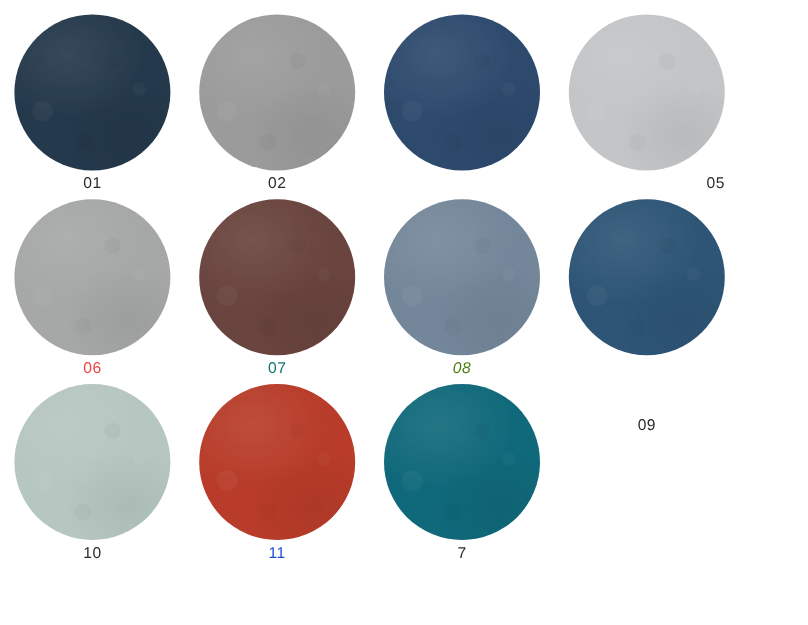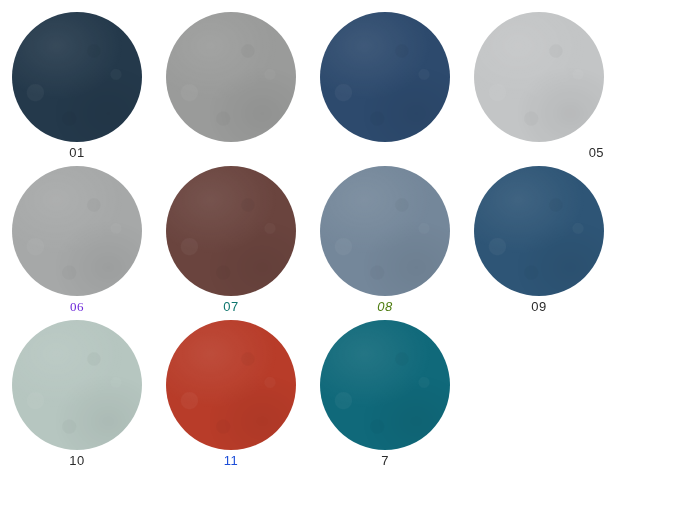--- a/index.html
+++ b/index.html
@@ -96,50 +96,51 @@
 
 <div id="palette-grid">
 
   <div class="swatch-cell">
     <div class="swatch-disc" style="background-color: rgb(36, 57, 75);"></div>
     <div class="swatch-label" style="color: rgb(43, 43, 43);">01</div>
   </div>
 
   <div class="swatch-cell">
     <div class="swatch-disc" style="background-color: rgb(154, 155, 154);"></div>
+    <div class="swatch-label" style="color: rgb(43, 43, 43);">02</div>
   </div>
 
 
   <div class="swatch-cell">
     <div class="swatch-disc" style="background-color: rgb(45, 74, 109);"></div>
   </div>
 
   <div class="swatch-cell">
     <div class="swatch-disc" style="background-color: rgb(195, 197, 198);"></div>
     <div class="swatch-label" style="color: rgb(43, 43, 43); text-align: right;">05</div>
   </div>
 
   <div class="swatch-cell">
     <div class="swatch-disc" style="background-color: rgb(166, 168, 168);"></div>
-    <div class="swatch-label" style="color: #6d28d9; font-family: Liberation Serif, serif;">06</div>
+    <div class="swatch-label" style="color: #ef4444;">06</div>
   </div>
 
   <div class="swatch-cell">
     <div class="swatch-disc" style="background-color: rgb(106, 68, 62);"></div>
     <div class="swatch-label" style="color: #0f766e;">07</div>
   </div>
 
   <div class="swatch-cell">
     <div class="swatch-disc" style="background-color: rgb(116, 135, 154);"></div>
     <div class="swatch-label" style="color: #4d7c0f; font-style: italic;">08</div>
   </div>
 
   <div class="swatch-cell">
     <div class="swatch-disc" style="background-color: rgb(46, 85, 118);"></div>
-    <div class="swatch-label" style="color: rgb(43, 43, 43);">09</div>
+    <div class="swatch-label" style="color: rgb(43, 43, 43); margin-top: 47px;">09</div>
   </div>
 
   <div class="swatch-cell">
     <div class="swatch-disc" style="background-color: rgb(182, 198, 192);"></div>
     <div class="swatch-label" style="color: rgb(43, 43, 43);">10</div>
   </div>
 
   <div class="swatch-cell">
     <div class="swatch-disc" style="background-color: rgb(184, 60, 41);"></div>
     <div class="swatch-label" style="color: #1d4ed8;">11</div>

